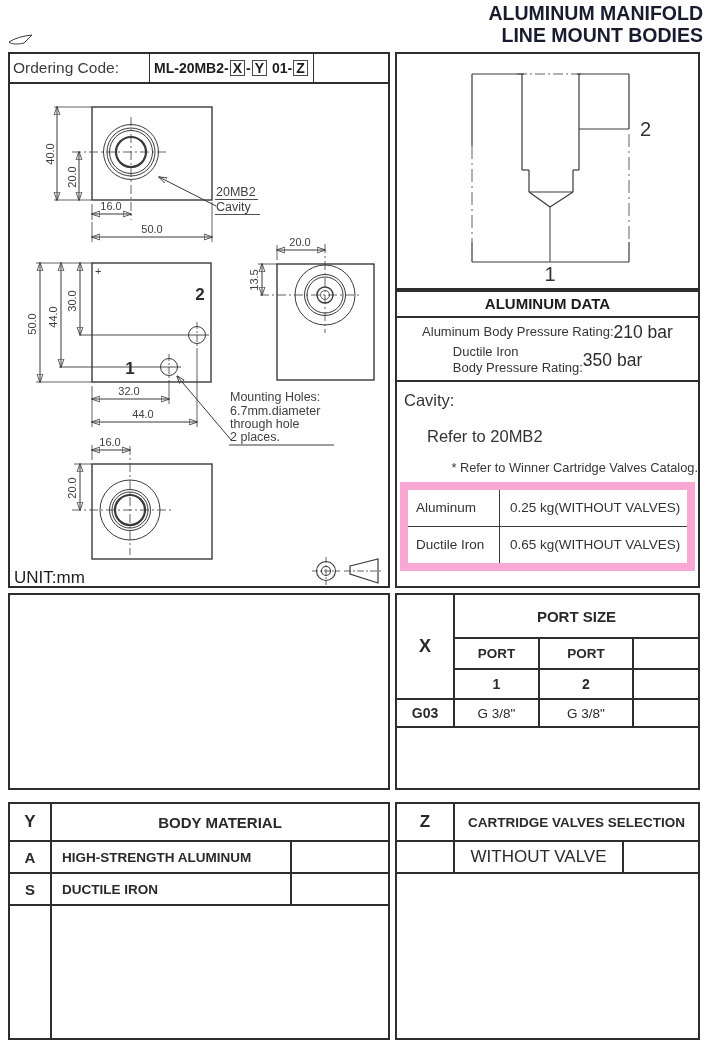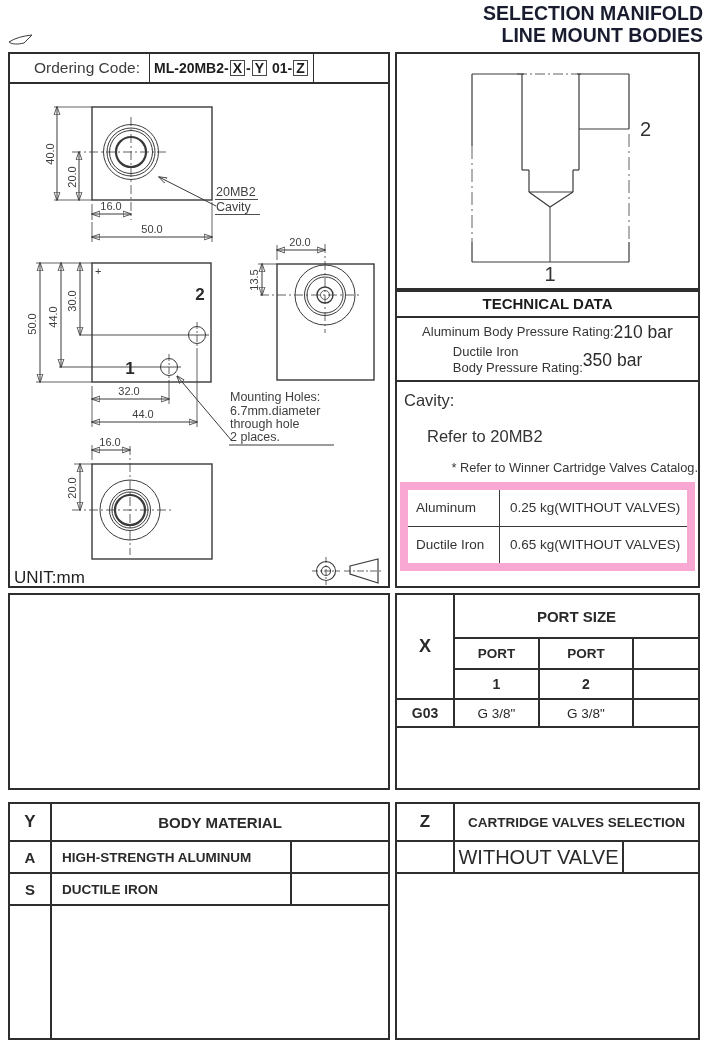--- a/index.html
+++ b/index.html
@@ -1,20 +1,20 @@
 <!DOCTYPE html>
 <html><head>
 <meta charset="utf-8">
 <style>
   html,body{margin:0;padding:0;background:#fff;}
   body{width:707px;height:1048px;position:relative;font-family:"Liberation Sans",sans-serif;color:#333;overflow:hidden;}
   .panel{position:absolute;border:2px solid #2e2e2e;background:#fff;box-sizing:border-box;}
   .title{position:absolute;top:3px;right:4px;text-align:right;font-weight:bold;font-size:19.5px;line-height:1.12;color:#181c2e;}
   .order-row{position:absolute;left:0;top:0;width:100%;height:30px;border-bottom:2px solid #2e2e2e;box-sizing:border-box;display:flex;align-items:center;}
-  .order-label{width:140px;padding-left:24px;font-size:15.5px;color:#3d3d3d;border-right:1.5px solid #2e2e2e;height:100%;display:flex;align-items:center;box-sizing:border-box;}
+  .order-label{width:140px;padding-left:3px;font-size:15.5px;color:#3d3d3d;border-right:1.5px solid #2e2e2e;height:100%;display:flex;align-items:center;box-sizing:border-box;}
   .order-code{width:164px;height:100%;display:flex;align-items:center;padding-left:4px;border-right:1.5px solid #2e2e2e;box-sizing:border-box;font-weight:bold;font-size:14px;color:#1d1d1d;white-space:nowrap;}
   .codebox{border:1.2px solid #4a4a4a;padding:0 2px;margin:0 1px;line-height:14px;}
   .sp{margin-left:4px;}
   svg{display:block;}
   svg line,svg rect,svg circle,svg path,svg polygon,svg polyline{stroke:#3a3a3a;fill:none;}
   svg text{fill:#3f3f3f;stroke:none;font-family:"Liberation Sans",sans-serif;}
   .dim{font-size:11px;}
   .biglab{font-size:17px;font-weight:bold;fill:#2b2b2b;}
   .note{font-size:12.5px;}
   .secnum{font-size:20px;fill:#333;}
@@ -39,21 +39,21 @@
   .vline,.hline{position:absolute;background:#2e2e2e;}
   .cell{position:absolute;display:flex;align-items:center;justify-content:center;box-sizing:border-box;color:#2a2a2a;}
   .cell.left{justify-content:flex-start;padding-left:10px;}
   .b{font-weight:bold;}
   .redmark{position:absolute;left:8px;top:34px;}
 </style>
 </head>
 <body>
 
 <div class="title">
-  <div>SELECTION MANIFOLD</div>
+  <div>ALUMINUM MANIFOLD</div>
   <div>LINE MOUNT BODIES</div>
 </div>
 
 <svg class="redmark" width="26" height="13">
   <path d="M1,8 C7,4 15,2 24,1 L16,9 C10,10.5 4,10.5 1,8 Z" fill="#c01010" stroke="none"></path>
 </svg>
 
 <div class="panel" style="left:8px;top:52px;width:382px;height:536px;">
   <div class="order-row">
     <div class="order-label">Ordering Code:</div>
@@ -208,21 +208,21 @@
     <line x1="176" y1="138" x2="153" y2="153" stroke-width="1.2"></line>
     <line x1="153" y1="153" x2="153" y2="208" stroke-width="1"></line>
 
     <line x1="182" y1="75" x2="232" y2="75" stroke-width="1"></line>
     <text class="secnum" x="243" y="82">2</text>
     <text class="secnum" x="153" y="227" text-anchor="middle">1</text>
   </svg>
 </div>
 
 <div class="panel" style="left:395px;top:290px;width:305px;height:298px;">
-  <div class="td-head">TECHNICAL DATA</div>
+  <div class="td-head">ALUMINUM DATA</div>
   <div class="td-row" style="margin-top:3px;">
     <span class="td-label">Aluminum Body Pressure Rating:</span>
     <span class="td-value">210 bar</span>
   </div>
   <div class="td-row">
     <span class="td-label">
       <span>Ductile Iron</span><br>
       <span>Body Pressure Rating:</span>
     </span>
     <span class="td-value">350 bar</span>
@@ -278,14 +278,14 @@
   <div class="cell b left" style="left:42px;top:70px;width:238px;height:30px;font-size:13.5px;">DUCTILE IRON</div>
 </div>
 
 <div class="panel" style="left:395px;top:802px;width:305px;height:238px;">
   <div class="vline" style="left:56px;top:0;width:2px;height:68px;"></div>
   <div class="hline" style="left:0;top:36px;width:301px;height:2px;"></div>
   <div class="hline" style="left:0;top:68px;width:301px;height:2px;"></div>
   <div class="vline" style="left:225px;top:36px;width:2px;height:32px;"></div>
   <div class="cell b" style="left:0;top:0;width:56px;height:36px;font-size:17px;">Z</div>
   <div class="cell b" style="left:58px;top:0;width:243px;height:36px;font-size:13.5px;text-align:center;">CARTRIDGE VALVES SELECTION</div>
-  <div class="cell" style="left:58px;top:38px;width:167px;height:30px;font-size:20px;">WITHOUT VALVE</div>
+  <div class="cell" style="left:58px;top:38px;width:167px;height:30px;font-size:17px;">WITHOUT VALVE</div>
 </div>
 
 </body></html>

